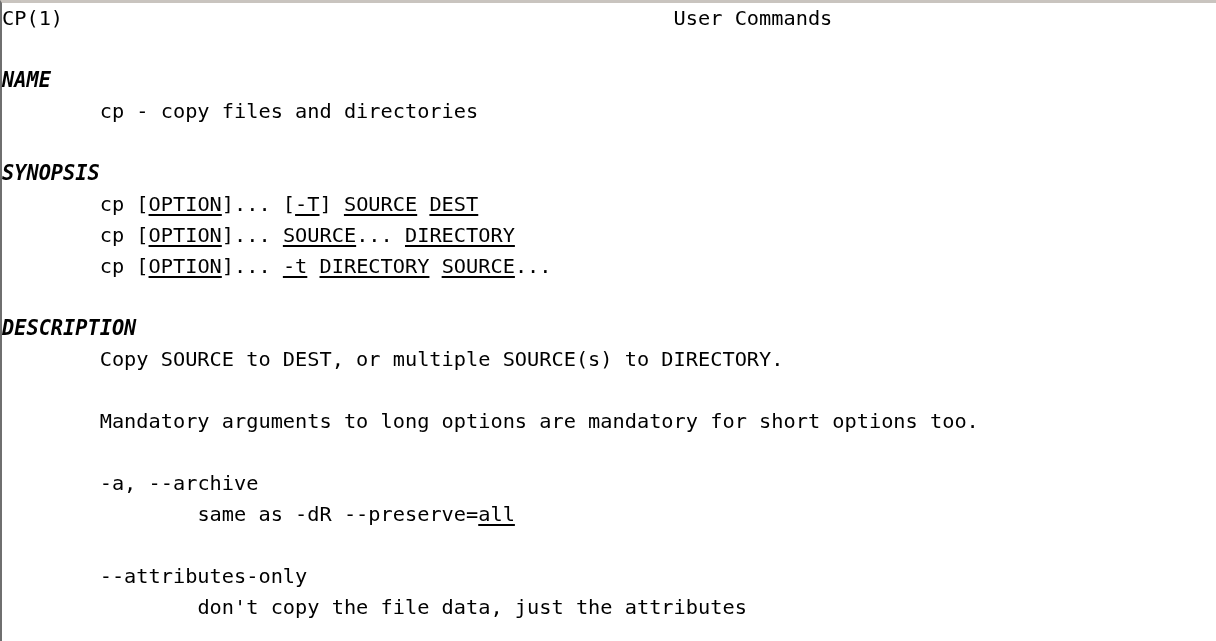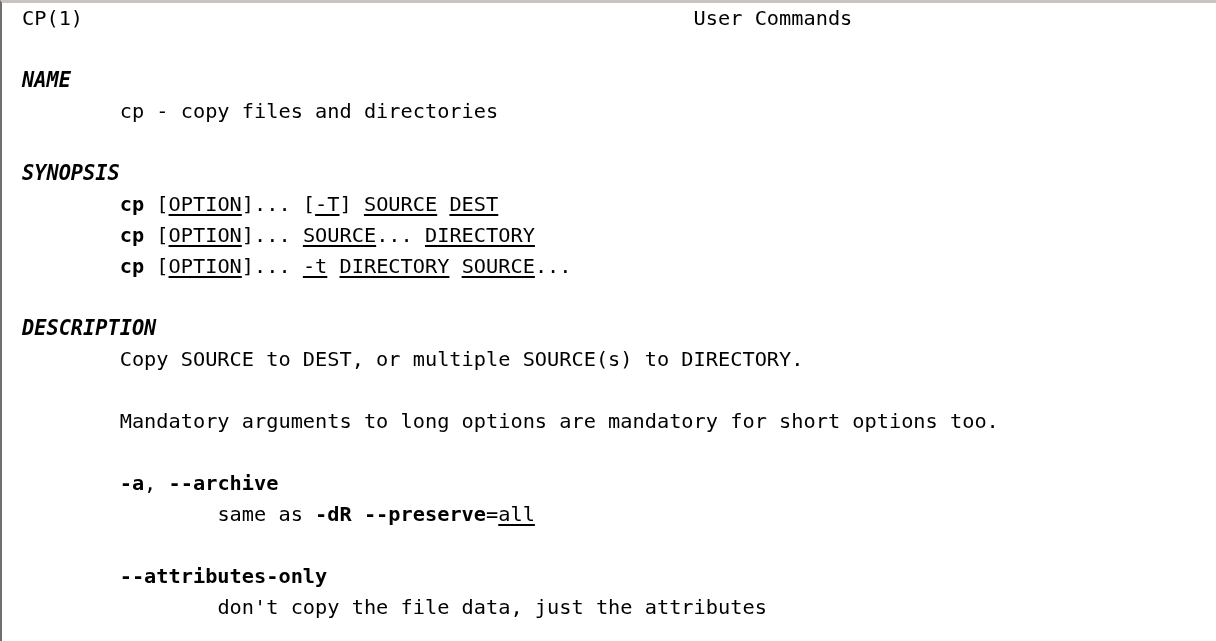--- a/index.html
+++ b/index.html
@@ -37,24 +37,23 @@
     white-space: pre;
     color: #000000;
     letter-spacing: 0;
     -webkit-font-smoothing: none;
   }
 
   
   .man-line {
     display: block;
     height: 31px;
-    margin-left: 20px;
   }
 
-  .b  { font-weight: bold; }
+  .b  { font-weight: normal; }
   .u  { text-decoration: underline; text-decoration-thickness: 2px; text-underline-offset: 3px; text-align: right; }
   .hd { font-weight: bold; font-style: italic; }
 </style>
 </head>
 <body>
 
 <div id="manpage">
   <pre class="man-body"><span class="man-line"><span>CP(1)</span><span id="hdr-gap">                                                  </span><span>User Commands</span></span><span class="man-line"> </span><span class="man-line hd">NAME</span><span class="man-line">        <span>cp - copy files and directories</span></span><span class="man-line"> </span><span class="man-line hd">SYNOPSIS</span><span id="synopsis-lines"><span class="man-line">        <span class="b">cp</span> <span>[</span><span class="u">OPTION</span><span>]... [</span><span class="u">-T</span><span>] </span><span class="u">SOURCE</span><span> </span><span class="u">DEST</span></span><span class="man-line">        <span class="b">cp</span> <span>[</span><span class="u">OPTION</span><span>]... </span><span class="u">SOURCE</span><span>... </span><span class="u">DIRECTORY</span></span><span class="man-line">        <span class="b">cp</span> <span>[</span><span class="u">OPTION</span><span>]... </span><span class="u">-t</span><span> </span><span class="u">DIRECTORY</span><span> </span><span class="u">SOURCE</span><span>...</span></span></span><span class="man-line"> </span><span class="man-line hd">DESCRIPTION</span><span class="man-line">        <span>Copy SOURCE to DEST, or multiple SOURCE(s) to DIRECTORY.</span></span><span class="man-line"> </span><span class="man-line">        <span>Mandatory arguments to long options are mandatory for short options too.</span></span><span class="man-line"> </span><span id="option-lines"><span class="man-line">        <span class="b">-a</span><span>,</span><span> </span><span class="b">--archive</span></span><span class="man-line">                <span>same as </span><span class="b">-dR --preserve</span><span>=</span><span class="u">all</span></span><span class="man-line"> </span><span class="man-line">        <span class="b">--attributes-only</span></span><span class="man-line">                <span>don't copy the file data, just the attributes</span></span></span></pre>
 </div>
 

